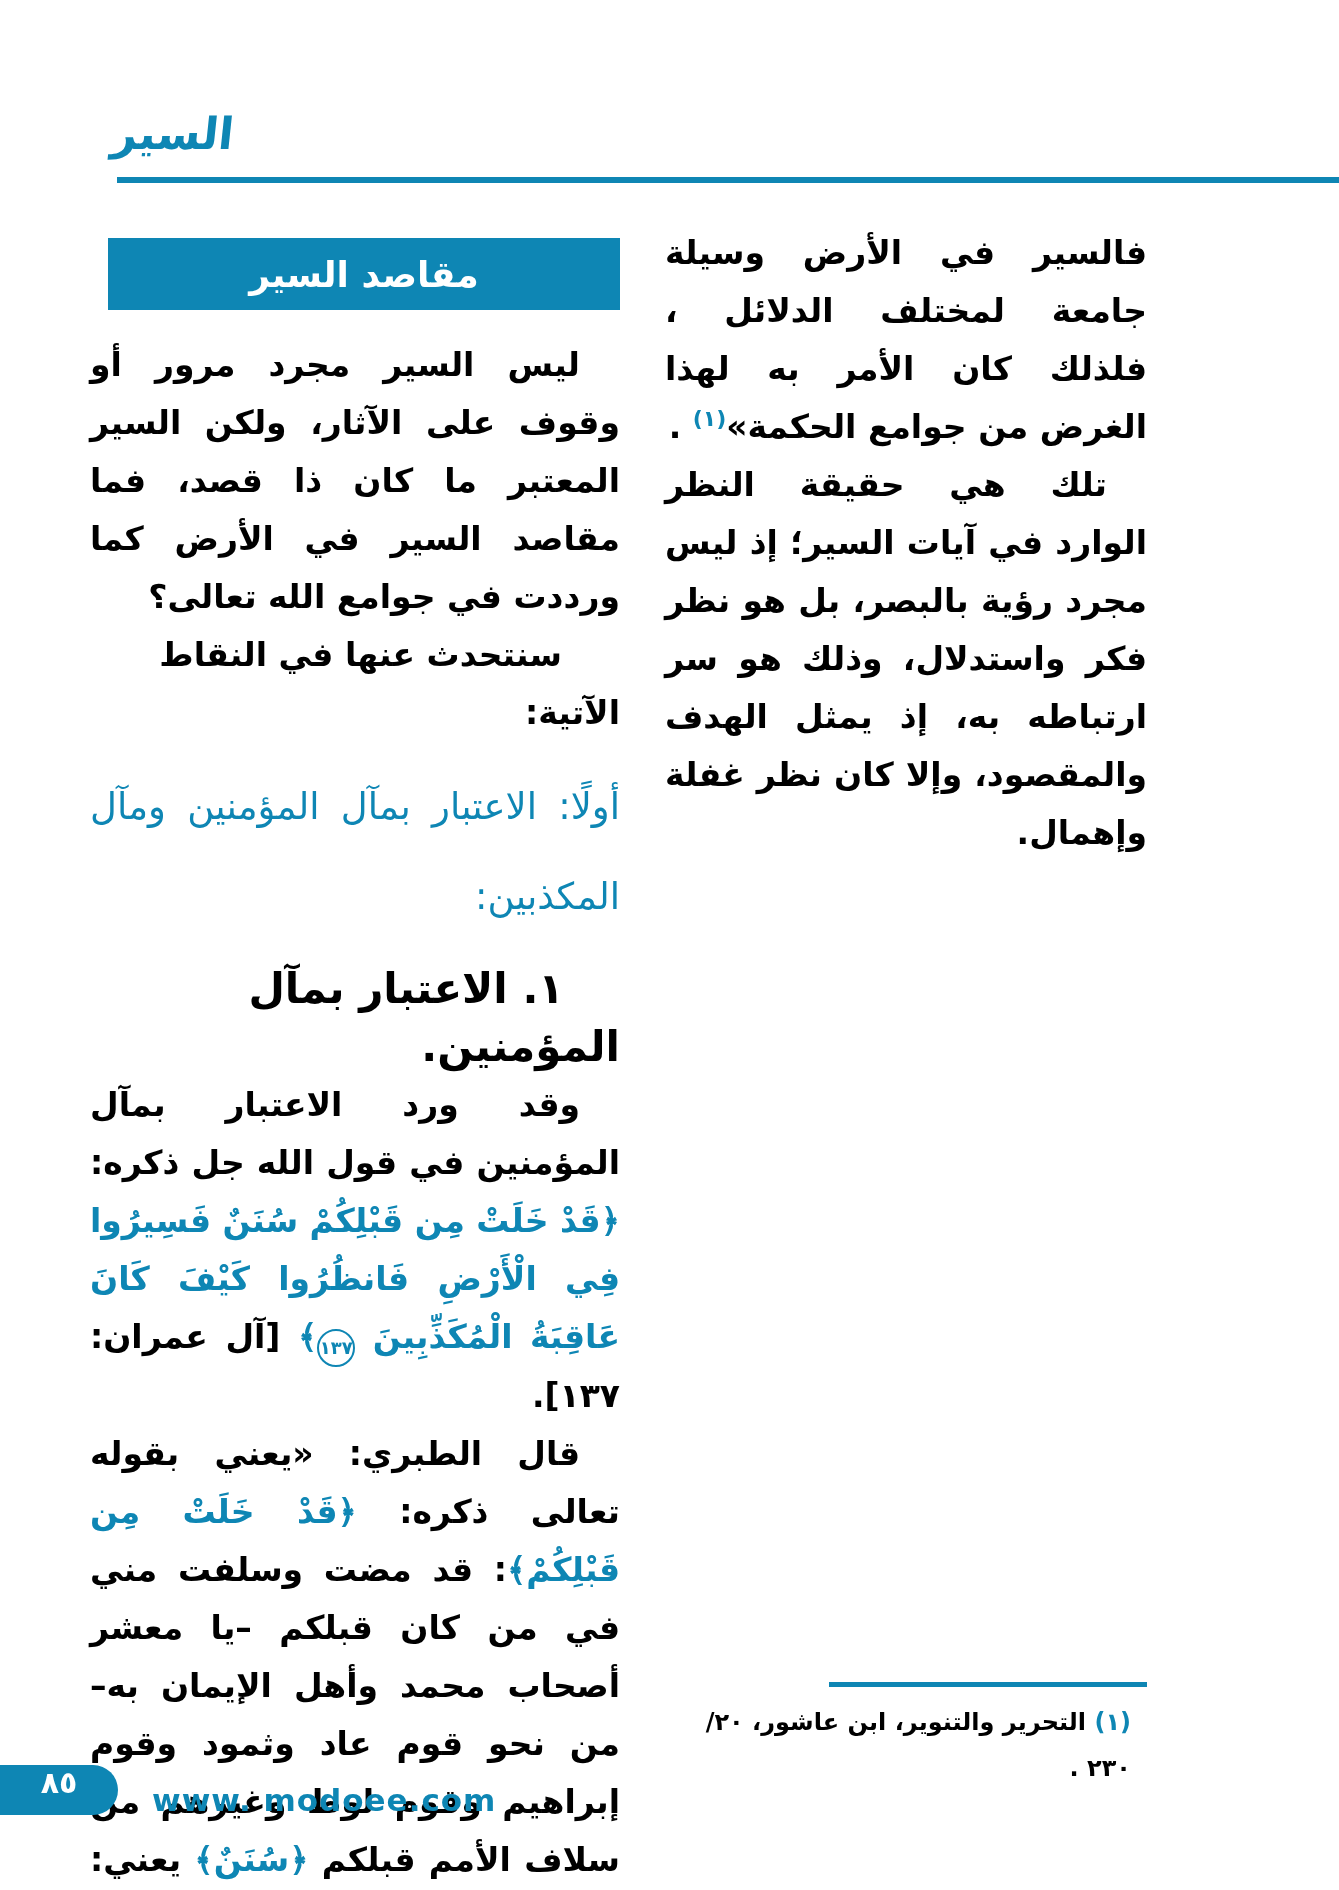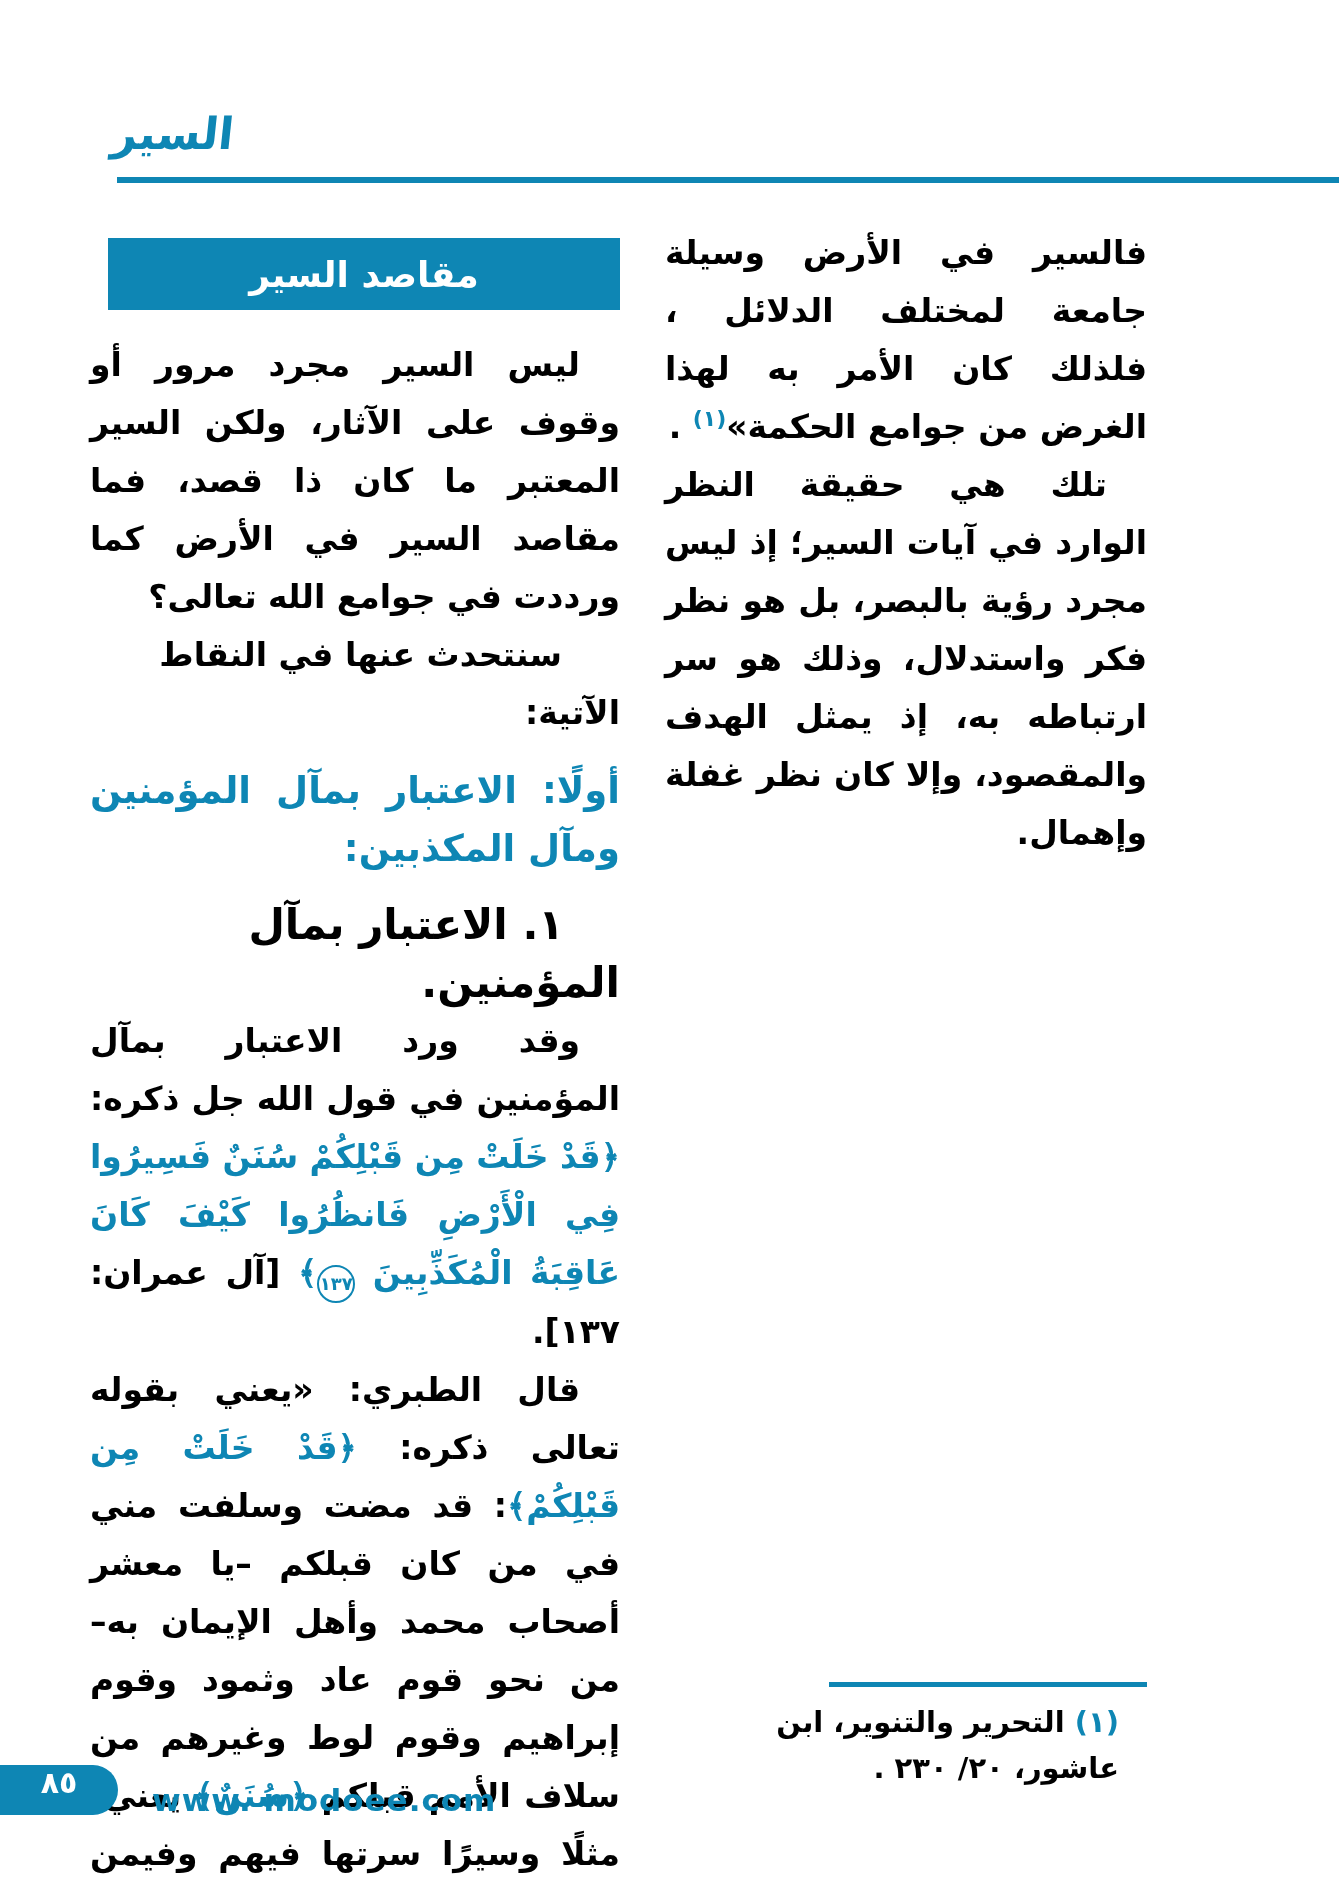--- a/index.html
+++ b/index.html
@@ -56,22 +56,22 @@
   }
   .col-left .body-text.after-box { margin-top:26px; }
 
   .lead-line {
     text-indent:58px;
     text-align:right;
   }
   .blue-heading {
     margin:20px 0 0;
     color:var(--accent);
-    font-size:37px; line-height:58px;
-    font-weight:bold;
+    font-size:37px; line-height:90px;
+    font-weight:normal;
     text-align:justify;
     text-indent:0;
   }
   .sub-heading {
     margin:18px 0 0;
     font-size:42px; line-height:58px;
     font-weight:bold;
     text-indent:56px;
     text-align:right;
   }
@@ -96,22 +96,22 @@
   .footnote {
     position:absolute; top:1682px; right:192px;
     width:482px;
   }
   .footnote-rule {
     width:318px; height:5px;
     background:var(--accent);
     margin-bottom:12px;
   }
   .footnote-text {
-    margin:12px; padding-right:16px;
-    font-size:29px; line-height:46px;
+    margin:0; padding-right:16px;
+    font-size:24px; line-height:46px;
     font-weight:bold;
     text-align:right;
   }
   .fn-marker { color:var(--accent); }
   
   .page-pill {
     position:absolute; left:0; top:1765px;
     width:118px; height:50px;
     background:var(--accent);
     border-radius:0 33px 33px 0;

